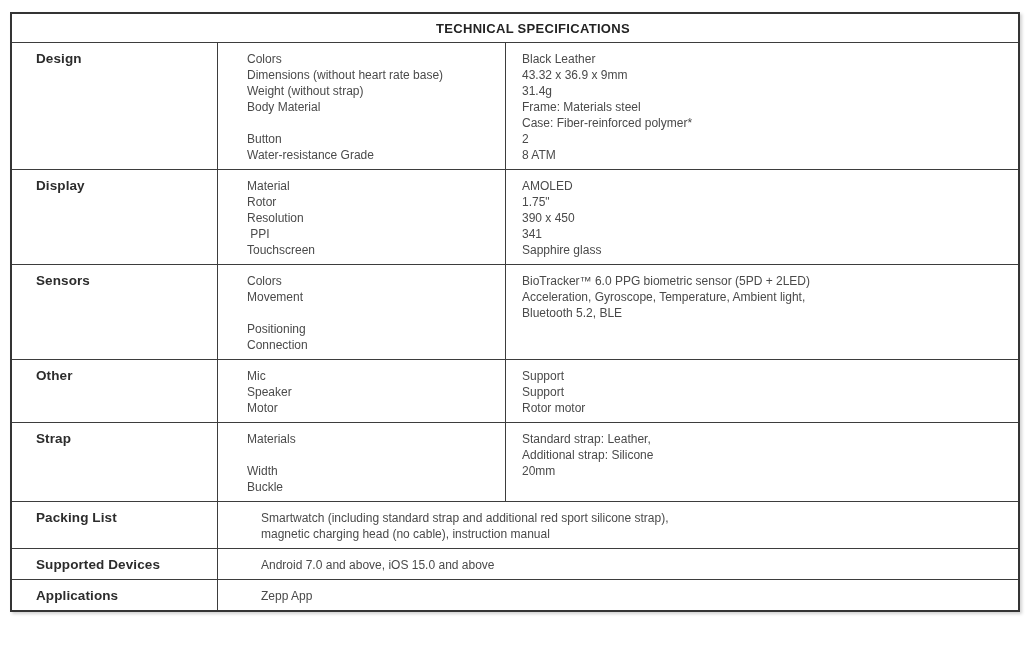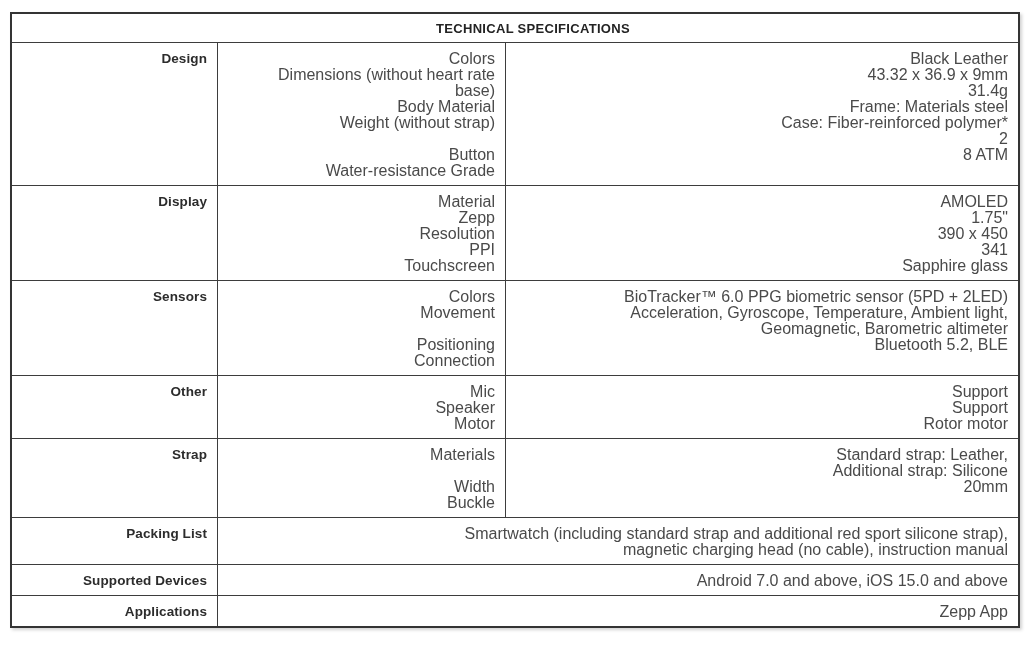--- a/index.html
+++ b/index.html
@@ -26,78 +26,77 @@
     font-size: 13px;
     font-weight: 700;
     letter-spacing: 0.3px;
     color: #232323;
     padding-left: 36px;
   }
   .spec-row {
     display: grid;
     grid-template-columns: 205px 288px 1fr;
     border-top: 1.5px solid #3d3d3d;
-    text-align: right;
   }
   .spec-row.merged {
     grid-template-columns: 205px 1fr;
   }
   .cell {
     padding: 8px 10px 6px 24px;
   }
   .cell.cat {
     font-size: 13.5px;
     font-weight: 600;
     color: #2c2c2c;
     letter-spacing: 0.1px;
   }
   .cell.props { border-left: 1.5px solid #3d3d3d; padding-left: 29px; }
   .cell.vals  { border-left: 1.5px solid #3d3d3d; padding-left: 16px; }
-  .cell.merged-val { border-left: 1.5px solid #3d3d3d; padding-left: 29px; }
+  .cell.merged-val { border-left: 1.5px solid #3d3d3d; padding-left: 43px; }
   .line {
-    font-size: 16px;
+    font-size: 12px;
     line-height: 16px;
     min-height: 16px;
     white-space: pre-wrap;
     color: #4a4a4a;
   }
   .multiline { white-space: pre-line; }
 </style>
 </head>
 <body>
 
 <div class="spec-table">
   <div class="table-header">TECHNICAL SPECIFICATIONS</div>
   <div id="spec-rows">
       <div class="spec-row">
         <div class="cell cat">Design</div>
         <div class="cell props">
           <div class="line">Colors</div>
           <div class="line">Dimensions (without heart rate base)</div>
+          <div class="line">Weight (without strap)</div>
           <div class="line">Body Material</div>
-          <div class="line">Weight (without strap)</div>
           <div class="line"></div>
           <div class="line">Button</div>
           <div class="line">Water-resistance Grade</div>
         </div>
         <div class="cell vals">
           <div class="line">Black Leather</div>
           <div class="line">43.32 x 36.9 x 9mm</div>
           <div class="line">31.4g</div>
           <div class="line">Frame: Materials steel</div>
           <div class="line">Case: Fiber-reinforced polymer*</div>
           <div class="line">2</div>
           <div class="line">8 ATM</div>
         </div>
       </div>
       <div class="spec-row">
         <div class="cell cat">Display</div>
         <div class="cell props">
           <div class="line">Material</div>
-          <div class="line">Zepp</div>
+          <div class="line">Rotor</div>
           <div class="line">Resolution</div>
           <div class="line"> PPI</div>
           <div class="line">Touchscreen</div>
         </div>
         <div class="cell vals">
           <div class="line">AMOLED</div>
           <div class="line">1.75"</div>
           <div class="line">390 x 450</div>
           <div class="line">341</div>
           <div class="line">Sapphire glass</div>
@@ -108,21 +107,20 @@
         <div class="cell props">
           <div class="line">Colors</div>
           <div class="line">Movement</div>
           <div class="line"></div>
           <div class="line">Positioning</div>
           <div class="line">Connection</div>
         </div>
         <div class="cell vals">
           <div class="line">BioTracker™ 6.0 PPG biometric sensor (5PD + 2LED)</div>
           <div class="line">Acceleration, Gyroscope, Temperature, Ambient light,</div>
-          <div class="line">Geomagnetic, Barometric altimeter</div>
           <div class="line">Bluetooth 5.2, BLE</div>
         </div>
       </div>
       <div class="spec-row">
         <div class="cell cat">Other</div>
         <div class="cell props">
           <div class="line">Mic</div>
           <div class="line">Speaker</div>
           <div class="line">Motor</div>
         </div>

